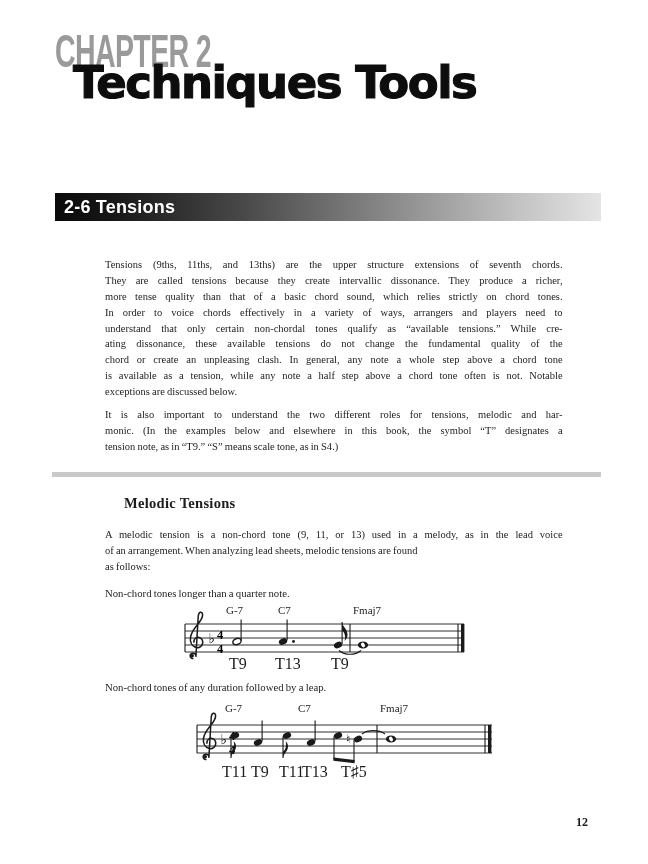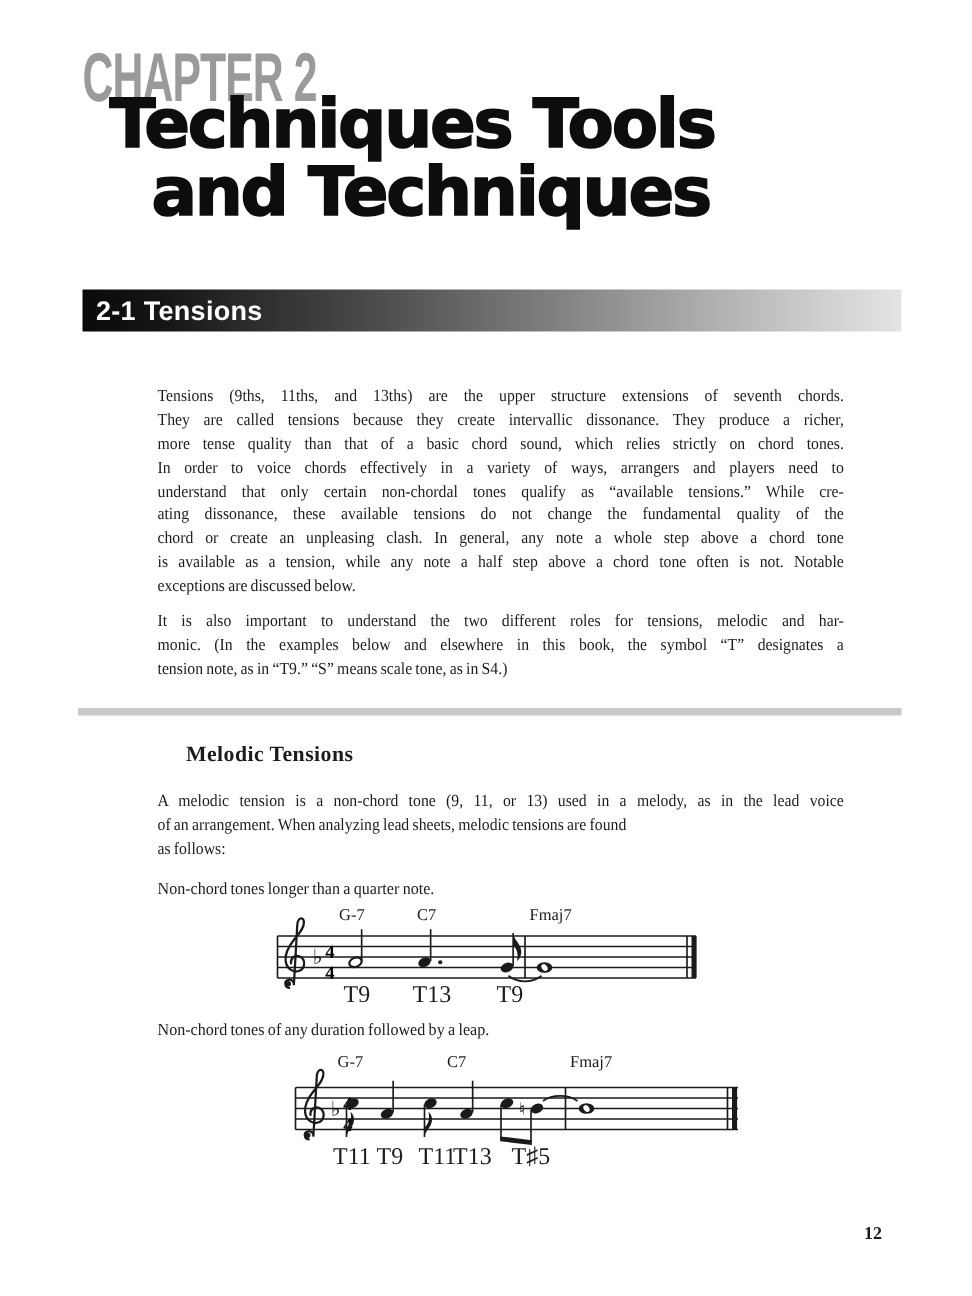--- a/index.html
+++ b/index.html
@@ -52,24 +52,23 @@
 
   .pagenum{position:absolute;left:576px;top:815px;font-weight:bold;font-size:12px;}
 </style>
 </head>
 <body>
 
 <div class="page">
 
   <div class="kicker">CHAPTER 2</div>
   <div class="title-line title1">Techniques Tools</div>
-  <div class="title-line title2">and Techniques</div>
 
   <div class="section-bar">
-    <span>2-1 Tensions</span>
+    <span>2-6 Tensions</span>
   </div>
 
   <div class="para p1">
     <div class="bl jl">Tensions (9ths, 11ths, and 13ths) are the upper structure extensions of seventh chords.</div>
     <div class="bl jl">They are called tensions because they create intervallic dissonance. They produce a richer,</div>
     <div class="bl jl">more tense quality than that of a basic chord sound, which relies strictly on chord tones.</div>
     <div class="bl jl">In order to voice chords effectively in a variety of ways, arrangers and players need to</div>
     <div class="bl jl">understand that only certain non-chordal tones qualify as “available tensions.” While cre-</div>
     <div class="bl jl">ating dissonance, these available tensions do not change the fundamental quality of the</div>
     <div class="bl jl">chord or create an unpleasing clash. In general, any note a whole step above a chord tone</div>

